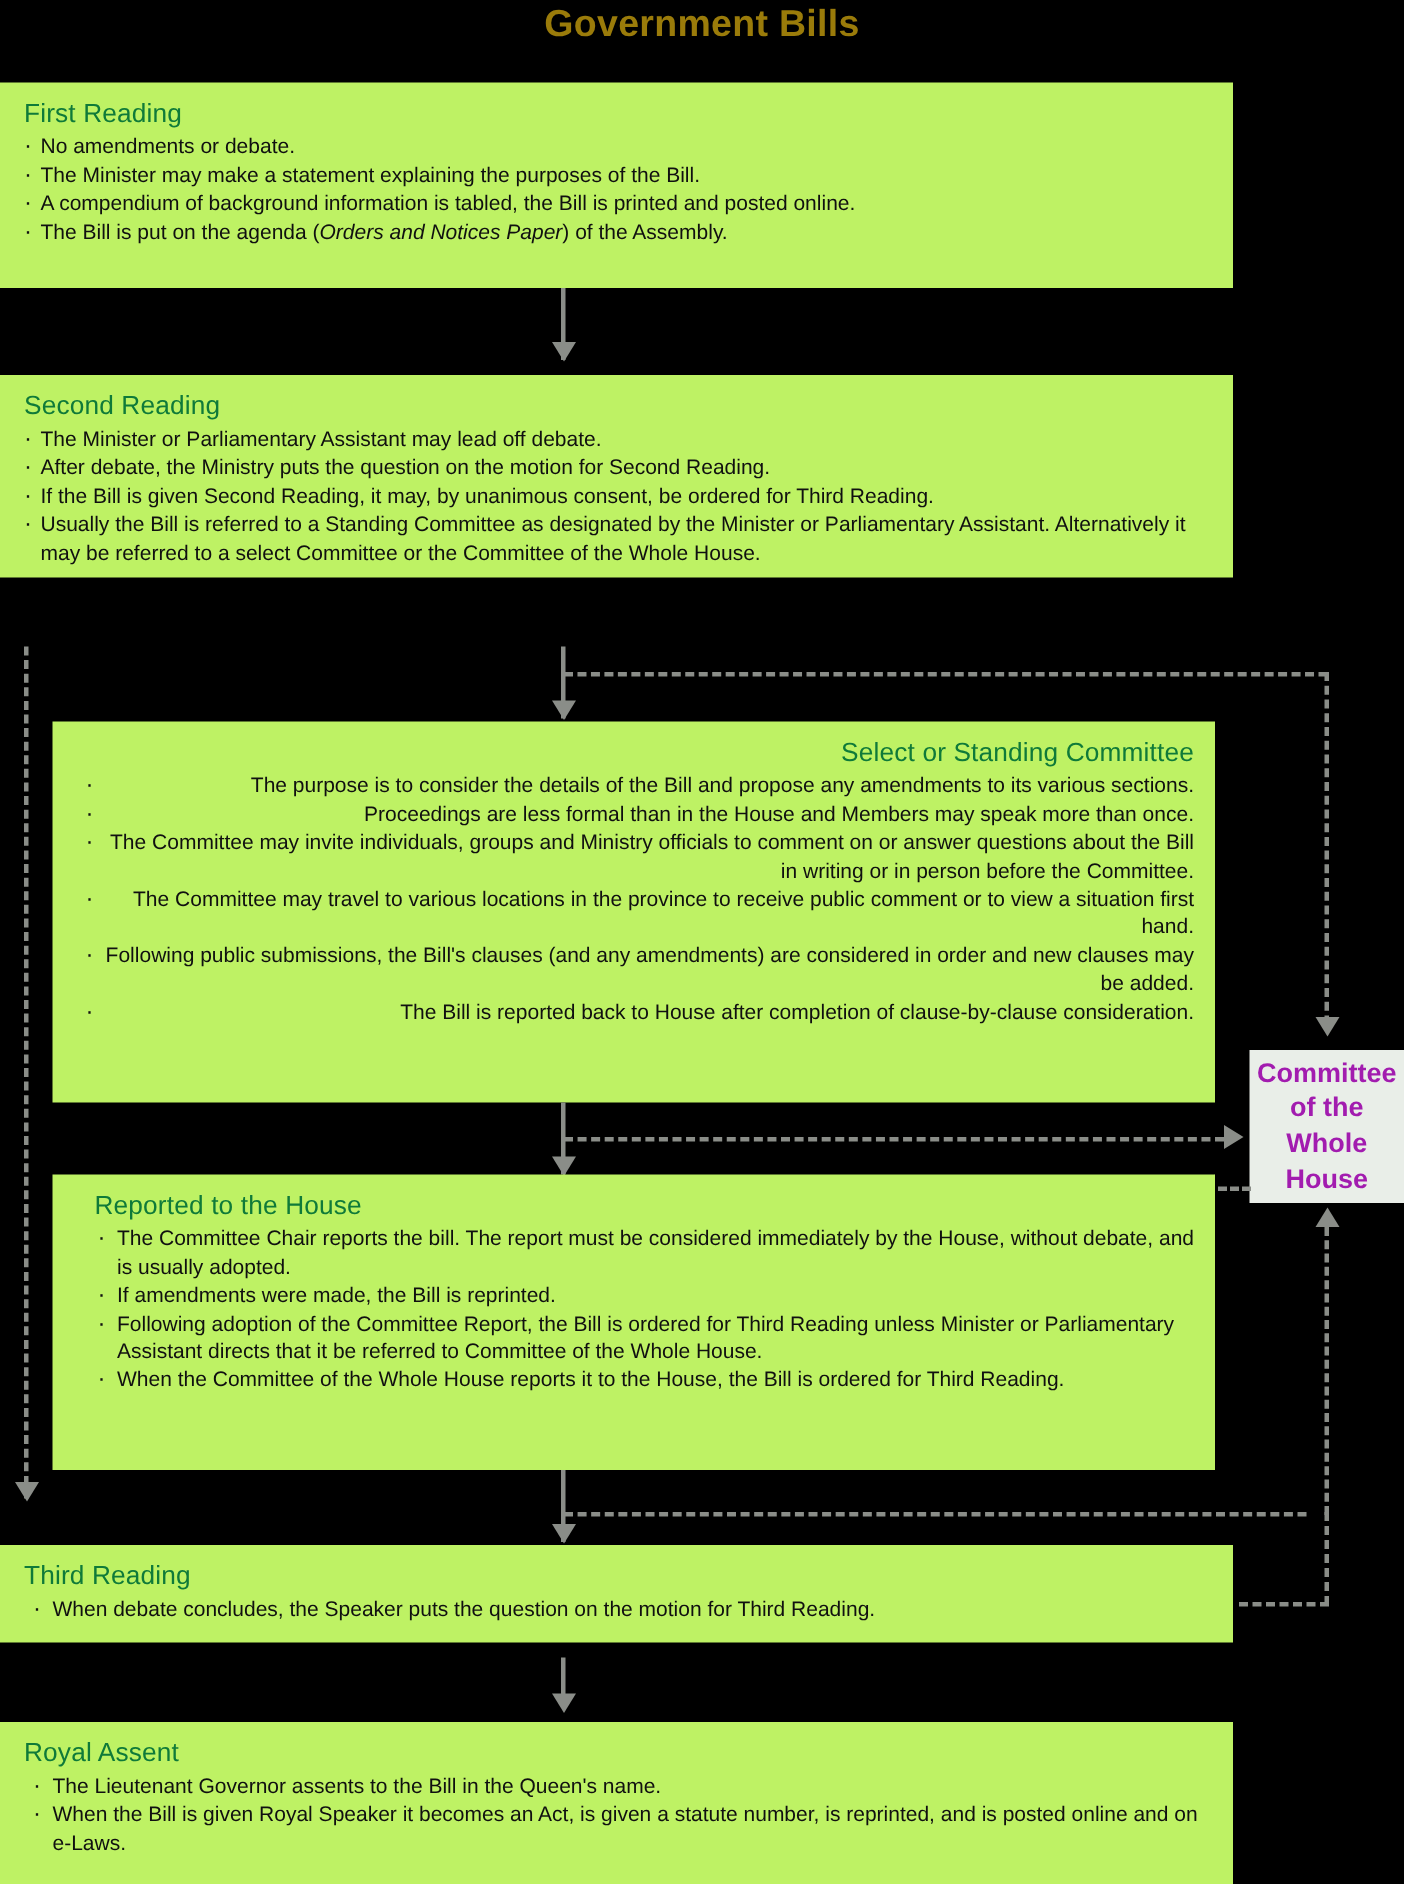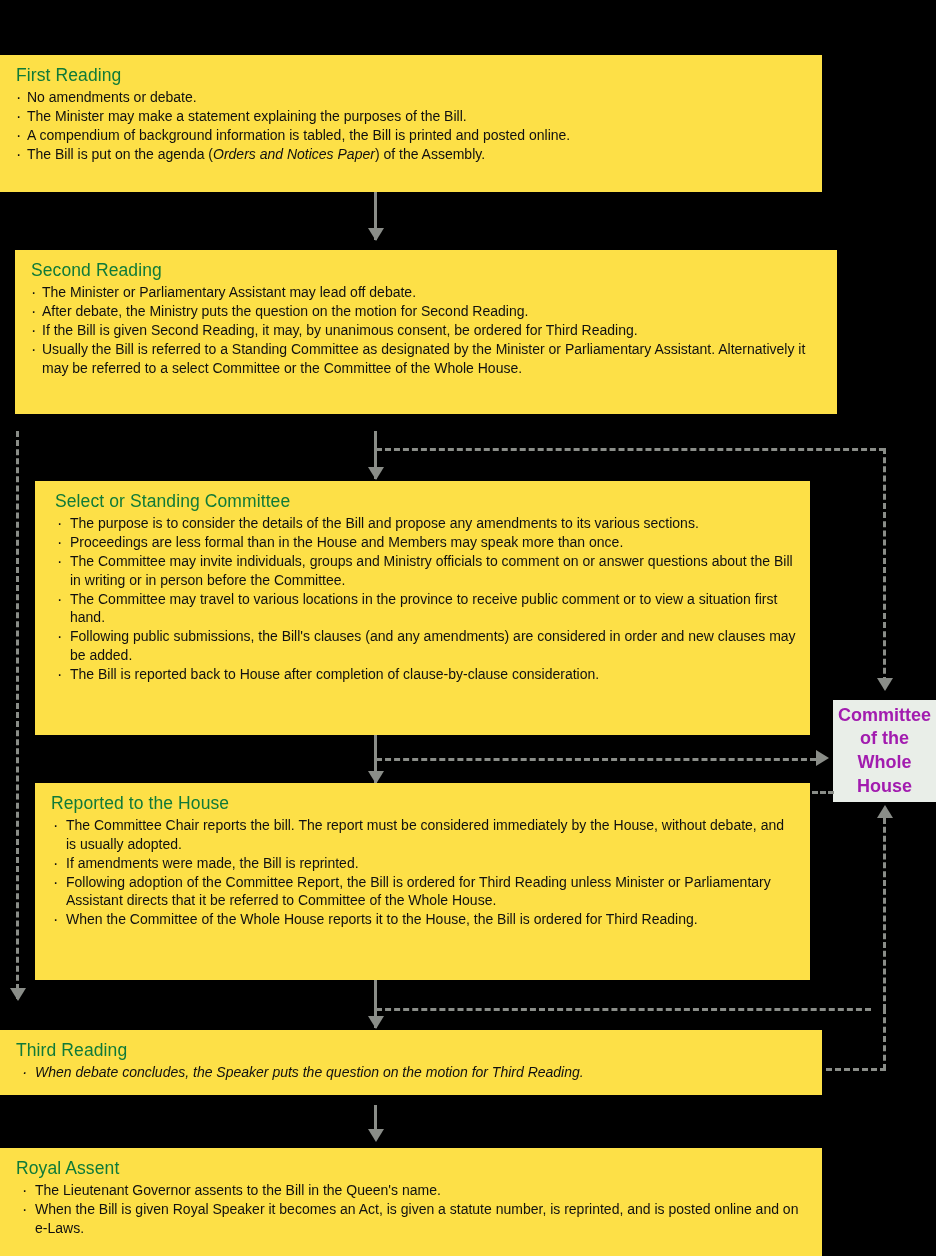--- a/index.html
+++ b/index.html
@@ -9,21 +9,21 @@
     background:#000;color:#111;
   }
   #stage{position:absolute;left:0;top:0;width:936px;height:1256px;}
 
   .title{
     position:absolute;left:0;top:2px;width:936px;text-align:center;
     font-size:25px;font-weight:bold;color:#9a7b0a;letter-spacing:.2px;
   }
 
   .box{
-    position:absolute;background:#fde047;box-sizing:border-box;
+    position:absolute;background:#bef264;box-sizing:border-box;
     padding:10px 14px 10px 16px;
   }
   .box h3{
     margin:0 0 2px 0;font-size:17.5px;font-weight:normal;color:#0f7a39;
     letter-spacing:.1px;line-height:1.2;
   }
   ul.bul{margin:0;padding:0;list-style:none;}
   ul.bul li{
     font-size:14px;line-height:1.325;color:#101010;
     position:relative;padding-left:11px;margin:0 0 .5px 0;
@@ -55,55 +55,56 @@
   .arw.down{border-left:8px solid transparent;border-right:8px solid transparent;border-top:13px solid #8a8d88;}
   .arw.up{border-left:8px solid transparent;border-right:8px solid transparent;border-bottom:13px solid #8a8d88;}
   .arw.right{border-top:8px solid transparent;border-bottom:8px solid transparent;border-left:13px solid #8a8d88;}
   .arw.left{border-top:8px solid transparent;border-bottom:8px solid transparent;border-right:13px solid #8a8d88;}
 </style>
 </head>
 <body>
 
 <div id="stage">
 
+  <div class="title">Government Bills</div>
 
   <div class="box" style="left:0px;top:55px;width:822px;height:137px;">
     <h3>First Reading</h3>
     <ul class="bul">
       <li>No amendments or debate.</li>
       <li>The Minister may make a statement explaining the purposes of the Bill.</li>
       <li>A compendium of background information is tabled, the Bill is printed and posted online.</li>
       <li><span>The Bill is put on the agenda (</span><span class="it">Orders and Notices Paper</span><span>) of the Assembly.</span></li>
     </ul>
   </div>
 
   <div class="sol vsol" style="left:374px;top:192px;height:48px;"></div>
   <div class="arw down" style="left:368px;top:228px;"></div>
 
-  <div class="box" style="left:15px;top:250px;width:822px;height:164px;">
+  <div class="box" style="left:0px;top:250px;width:822px;height:135px;">
     <h3>Second Reading</h3>
     <ul class="bul">
       <li>The Minister or Parliamentary Assistant may lead off debate.</li>
       <li>After debate, the Ministry puts the question on the motion for Second Reading.</li>
       <li>If the Bill is given Second Reading, it may, by unanimous consent, be ordered for Third Reading.</li>
       <li>Usually the Bill is referred to a Standing Committee as designated by the Minister or Parliamentary Assistant. Alternatively it may be referred to a select Committee or the Committee of the Whole House.</li>
     </ul>
   </div>
 
   <div class="dashv" style="left:16px;top:431px;height:568px;"></div>
   <div class="arw down" style="left:10px;top:988px;"></div>
 
   <div class="sol vsol" style="left:374px;top:431px;height:48px;"></div>
   <div class="arw down" style="left:368px;top:467px;"></div>
 
   <div class="dashh" style="left:376px;top:448px;width:509px;"></div>
   <div class="dashv" style="left:883px;top:448px;height:235px;"></div>
   <div class="arw down" style="left:877px;top:678px;"></div>
 
-  <div class="box" style="left:35px;top:481px;width:775px;height:254px;padding-left:20px;">
+  <div class="box" style="left:35px;top:481px;width:775px;height:254px;padding-left:20px;text-align:right;">
     <h3>Select or Standing Committee</h3>
     <ul class="bul wide">
       <li>The purpose is to consider the details of the Bill and propose any amendments to its various sections.</li>
       <li>Proceedings are less formal than in the House and Members may speak more than once.</li>
       <li>The Committee may invite individuals, groups and Ministry officials to comment on or answer questions about the Bill in writing or in person before the Committee.</li>
       <li>The Committee may travel to various locations in the province to receive public comment or to view a situation first hand.</li>
       <li>Following public submissions, the Bill's clauses (and any amendments) are considered in order and new clauses may be added.</li>
       <li>The Bill is reported back to House after completion of clause-by-clause consideration.</li>
     </ul>
   </div>
@@ -114,21 +115,21 @@
 
   <div class="sol vsol" style="left:374px;top:735px;height:48px;"></div>
   <div class="arw down" style="left:368px;top:771px;"></div>
 
   <div class="dashh" style="left:376px;top:758px;width:440px;"></div>
   <div class="arw right" style="left:816px;top:750px;"></div>
 
   <div class="dashh" style="left:812px;top:791px;width:22px;"></div>
   <div class="arw left" style="left:797px;top:783px;"></div>
 
-  <div class="box" style="left:35px;top:783px;width:775px;height:197px;padding-left:16px;">
+  <div class="box" style="left:35px;top:783px;width:775px;height:197px;padding-left:28px;">
     <h3>Reported to the House</h3>
     <ul class="bul wide">
       <li>The Committee Chair reports the bill. The report must be considered immediately by the House, without debate, and is usually adopted.</li>
       <li>If amendments were made, the Bill is reprinted.</li>
       <li>Following adoption of the Committee Report, the Bill is ordered for Third Reading unless Minister or Parliamentary Assistant directs that it be referred to Committee of the Whole House.</li>
       <li>When the Committee of the Whole House reports it to the House, the Bill is ordered for Third Reading.</li>
     </ul>
   </div>
 
   <div class="sol vsol" style="left:374px;top:980px;height:48px;"></div>
@@ -136,21 +137,21 @@
 
   <div class="dashh" style="left:376px;top:1008px;width:495px;"></div>
   <div class="dashv" style="left:883px;top:818px;height:192px;"></div>
   <div class="arw up" style="left:877px;top:805px;"></div>
 
   <div class="dashv" style="left:883px;top:1008px;height:62px;"></div>
   <div class="dashh" style="left:826px;top:1068px;width:60px;"></div>
 
   <div class="box" style="left:0px;top:1030px;width:822px;height:65px;">
     <h3>Third Reading</h3>
-    <ul class="bul wide" style="padding-left:4px;font-style:italic;">
+    <ul class="bul wide" style="padding-left:4px;">
       <li>When debate concludes, the Speaker puts the question on the motion for Third Reading.</li>
     </ul>
   </div>
 
   <div class="sol vsol" style="left:374px;top:1105px;height:32px;"></div>
   <div class="arw down" style="left:368px;top:1129px;"></div>
 
   <div class="box" style="left:0px;top:1148px;width:822px;height:108px;">
     <h3>Royal Assent</h3>
     <ul class="bul wide" style="padding-left:4px;">

